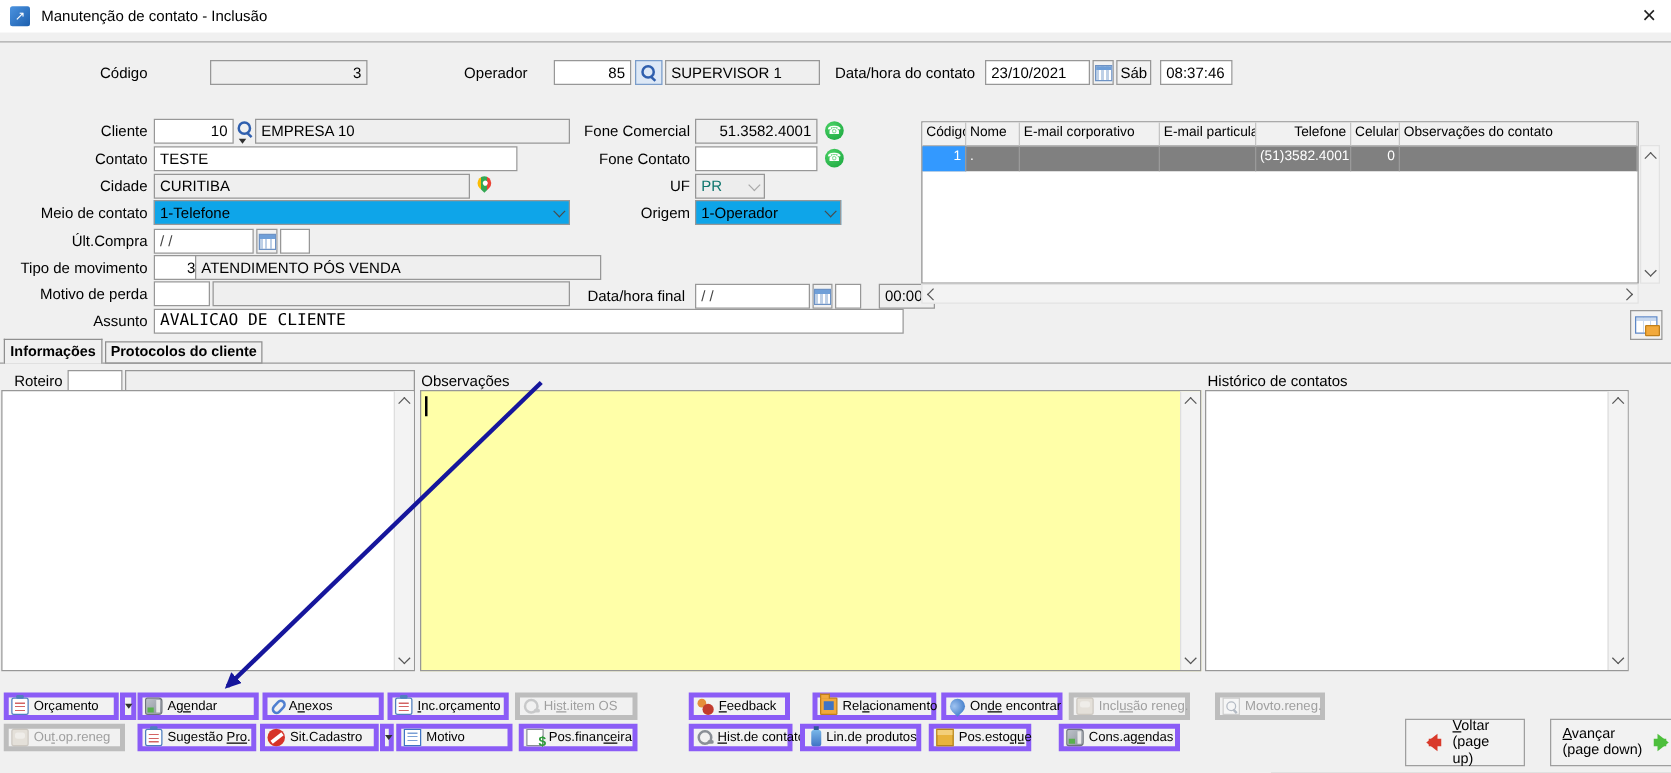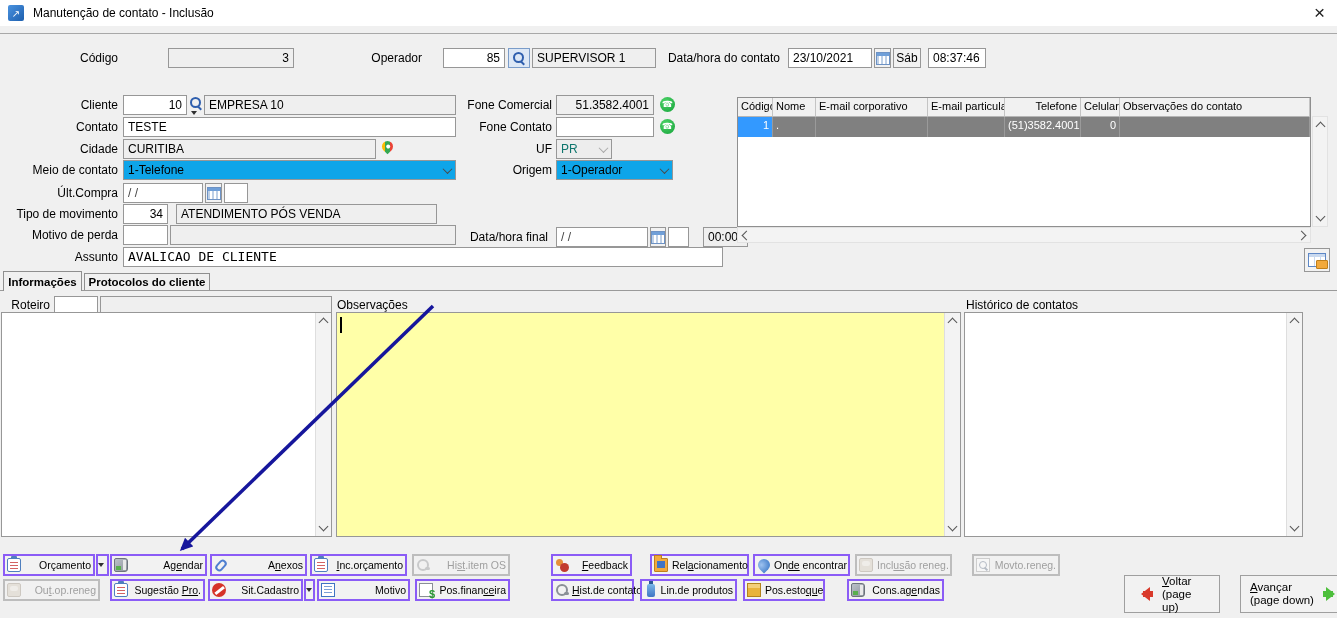--- a/index.html
+++ b/index.html
@@ -104,22 +104,22 @@
      display:flex;align-items:center;justify-content:center;cursor:pointer}
 .tabline{position:absolute;left:0;top:290px;width:100%;height:1px;background:#9a9a9a}
 .tab.active{border-bottom:none;z-index:3}
 
 
 .panel{position:absolute;top:312px;height:225px;border:1px solid #979797;background:#fff}
 .psb{position:absolute;right:0;top:0;bottom:0;width:16px;background:#f3f3f3;border-left:1px solid #dedede}
 .caret{position:absolute;left:340px;top:317px;width:1.5px;height:16px;background:#000}
 
 
-.tbtn{position:absolute;height:22px;border:2px solid #8b5cf6;background:#f2f2f2;display:flex;align-items:center;
-      justify-content:space-between;font-size:10.5px;white-space:nowrap;cursor:pointer;padding:0 2px}
+.tbtn{position:absolute;height:22px;border:4px solid #8b5cf6;background:#f2f2f2;display:flex;align-items:center;
+      justify-content:flex-start;font-size:10.5px;white-space:nowrap;cursor:pointer;padding:0 2px}
 .tbtn .ic{margin-right:4px}
 .tbtn.dis{color:#9f9f9f;border-color:#bdbdbd;background:#f1f1f1}
 .tbtn.dis .ic{opacity:.4;filter:grayscale(.7)}
 .navbtn{position:absolute;top:575px;height:38px;border:1px solid #9f9f9f;background:#f2f2f2;display:flex;
         align-items:center;gap:8px;padding:0 9px;font-size:11.5px;line-height:13px;cursor:pointer}
 .arrowL,.arrowR{position:relative;width:20px;height:14px;flex:none}
 .arrowL::before{content:'';position:absolute;left:0;top:0;border:7px solid transparent;border-right:9px solid #d93a2b}
 .arrowL::after{content:'';position:absolute;left:9px;top:4px;width:10px;height:6px;background:#d93a2b}
 .arrowR::before{content:'';position:absolute;right:0;top:0;border:7px solid transparent;border-left:9px solid #4dbf3c}
 .arrowR::after{content:'';position:absolute;right:9px;top:4px;width:10px;height:6px;background:#4dbf3c}
@@ -155,42 +155,42 @@
   <div class="btn" style="left:893px;top:48px;width:28px">Sáb</div>
   <div class="fld" style="left:928px;top:48px;width:58px">08:37:46</div>
 
   <div class="lbl" style="left:0;top:95px;width:118px">Cliente</div>
   <div class="fld rt" style="left:123px;top:95px;width:64px">10</div>
   <span class="ic i-magsm" style="position:absolute;left:189px;top:96px"></span>
   <span class="triD" style="position:absolute;left:191px;top:111px"></span>
   <div class="fld ro" style="left:204px;top:95px;width:252px">EMPRESA 10</div>
 
   <div class="lbl" style="left:0;top:117px;width:118px">Contato</div>
-  <div class="fld" style="left:123px;top:117px;width:333px">TESTE</div>
+  <div class="fld" style="left:123px;top:117px;width:291px">TESTE</div>
 
   <div class="lbl" style="left:0;top:139px;width:118px">Cidade</div>
   <div class="fld ro" style="left:123px;top:139px;width:253px">CURITIBA</div>
   <span class="ic i-pin" style="position:absolute;left:382px;top:141px"></span>
 
   <div class="lbl" style="left:0;top:160px;width:118px">Meio de contato</div>
   <div class="combo" style="left:123px;top:160px;width:333px">
     <span>1-Telefone</span>
     <span class="chev"></span>
   </div>
 
   <div class="lbl" style="left:0;top:183px;width:118px">Últ.Compra</div>
   <div class="fld" style="left:123px;top:183px;width:80px;color:#444">/ /</div>
   <div class="btn" style="left:205px;top:183px;width:17px">
     <span class="ic i-cal"></span>
   </div>
   <div class="fld" style="left:224px;top:183px;width:24px"></div>
 
   <div class="lbl" style="left:0;top:204px;width:118px">Tipo de movimento</div>
   <div class="fld rt" style="left:123px;top:204px;width:45px">34</div>
-  <div class="fld ro" style="left:176px;top:204px;width:261px">ATENDIMENTO PÓS VENDA</div>
+  <div class="fld ro" style="left:156px;top:204px;width:325px">ATENDIMENTO PÓS VENDA</div>
 
   <div class="lbl" style="left:0;top:225px;width:118px">Motivo de perda</div>
   <div class="fld" style="left:123px;top:225px;width:45px"></div>
   <div class="fld ro" style="left:170px;top:225px;width:286px"></div>
 
   <div class="lbl" style="left:0;top:247px;width:118px">Assunto</div>
   <div class="fld mono" style="left:123px;top:247px;width:600px">AVALICAO DE CLIENTE</div>
 
   <div class="lbl" style="left:440px;top:95px;width:112px">Fone Comercial</div>
   <div class="fld ro rt" style="left:556px;top:95px;width:98px">51.3582.4001</div>

